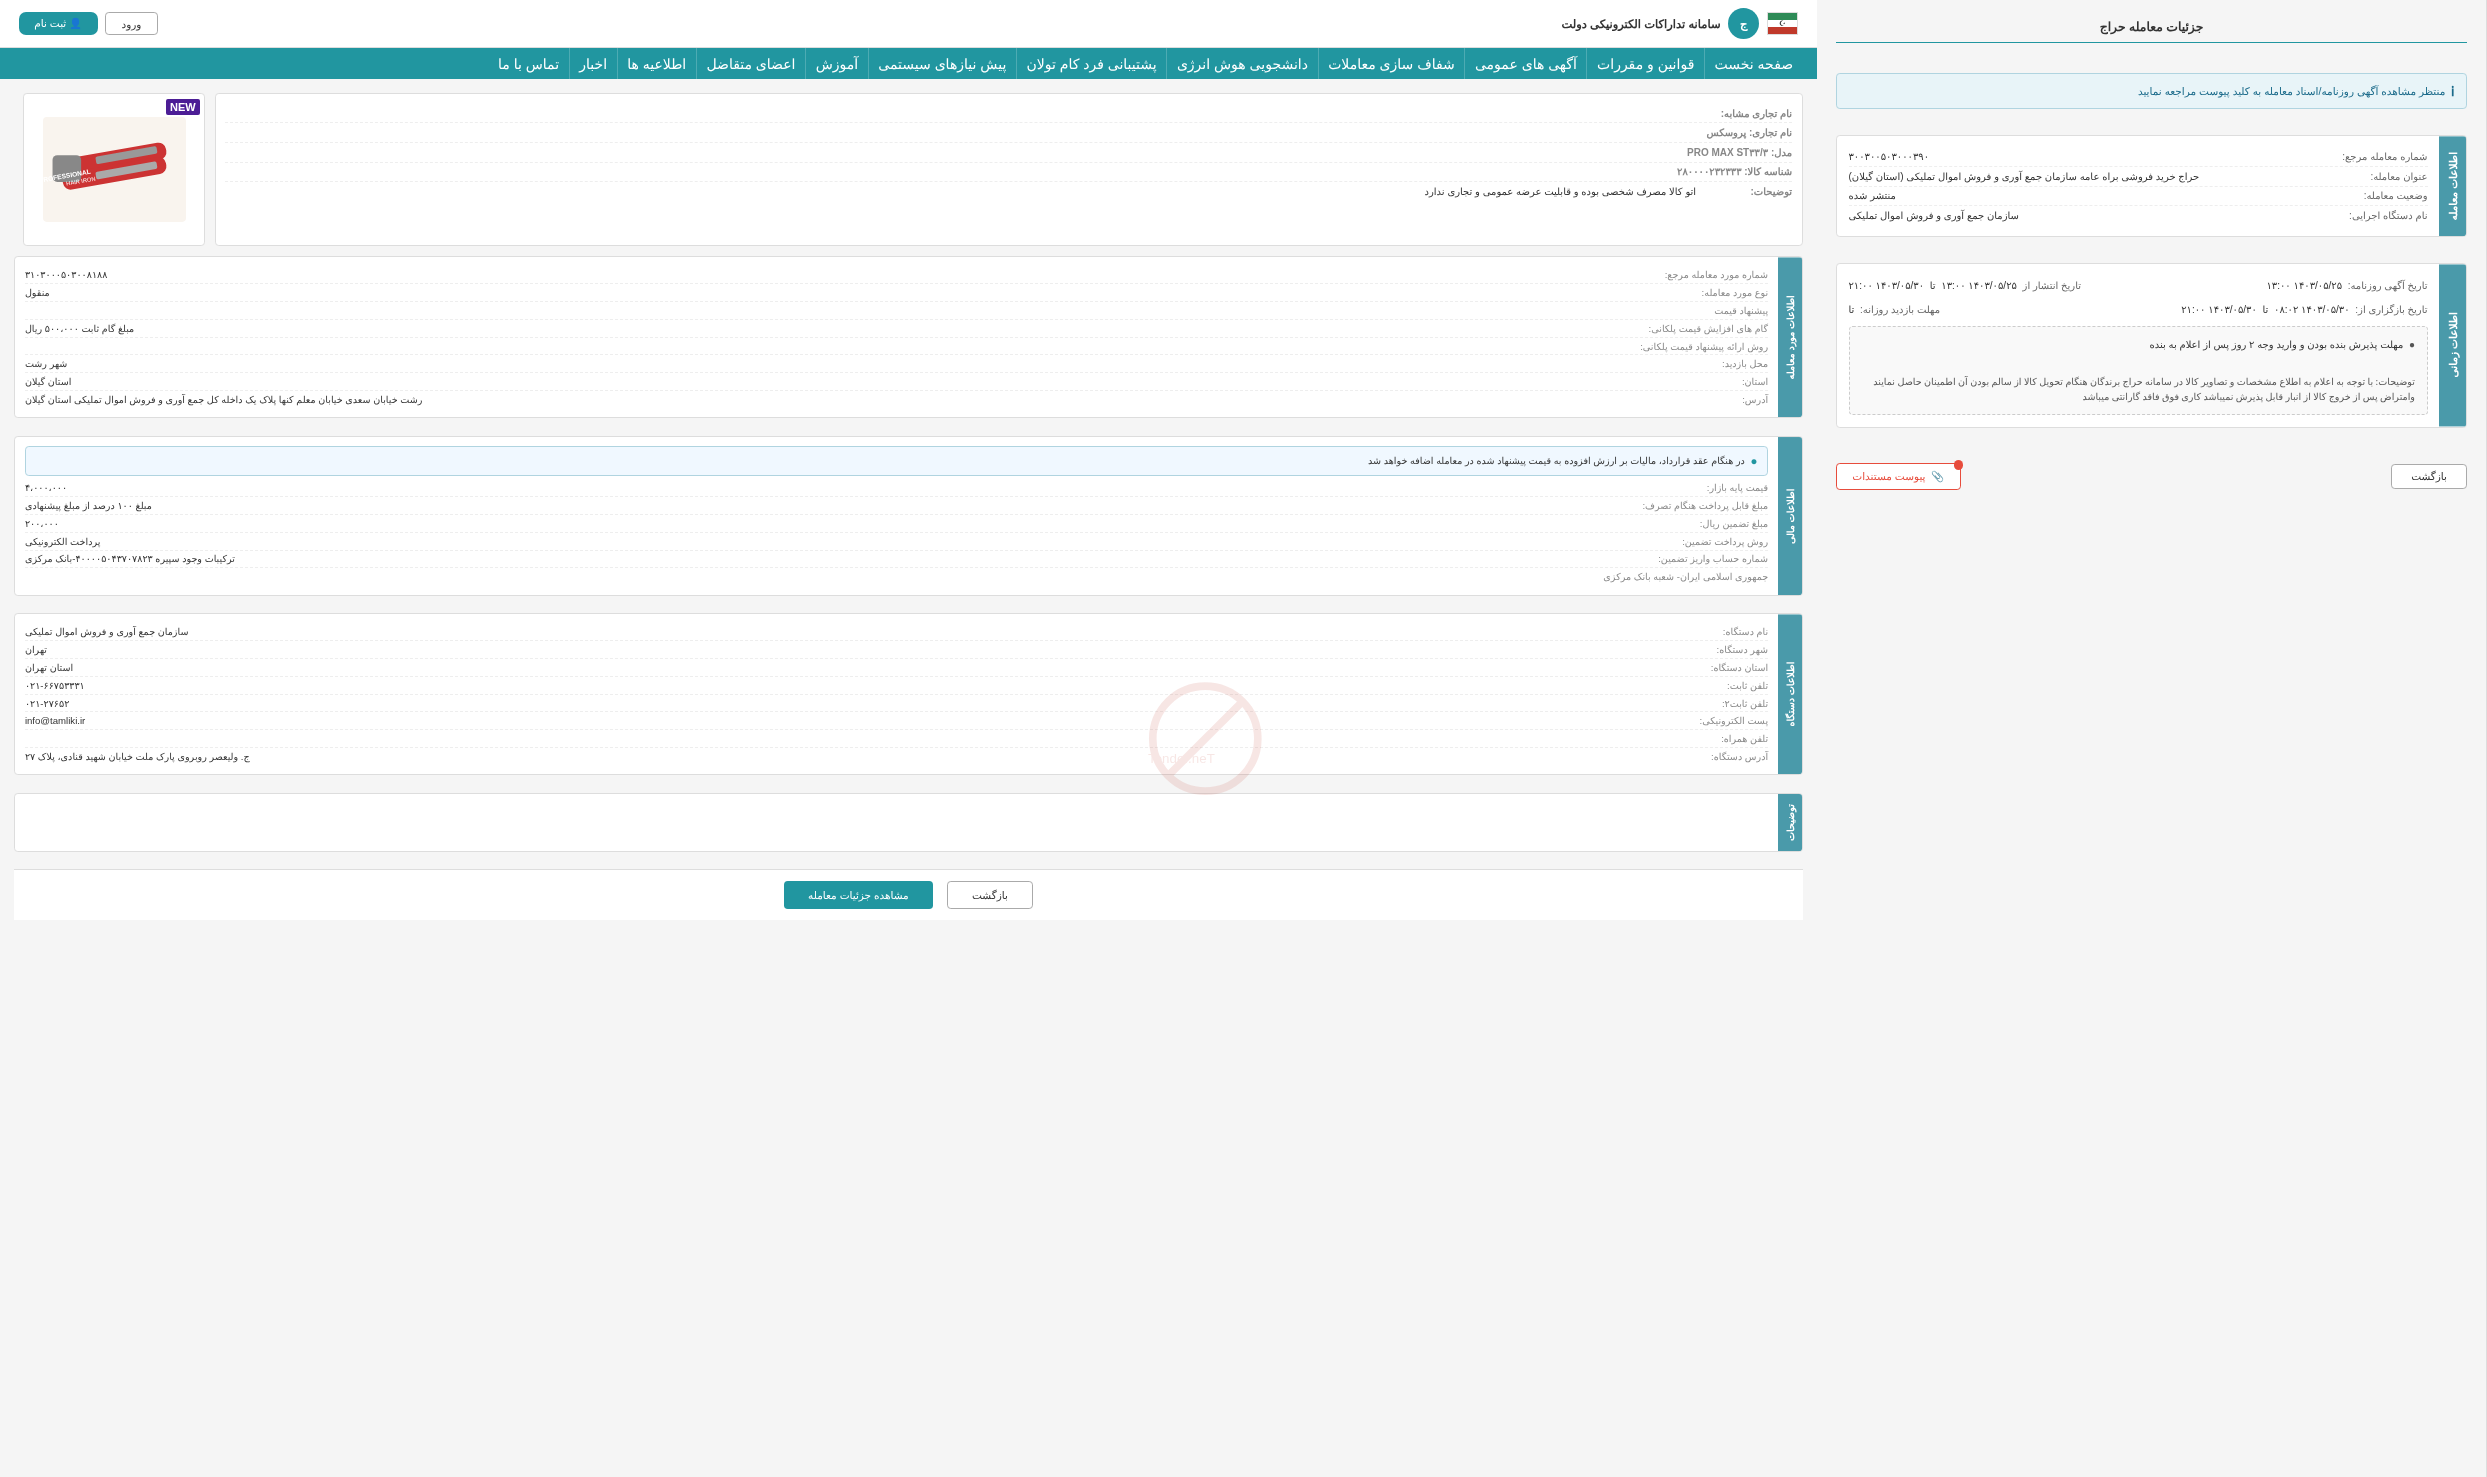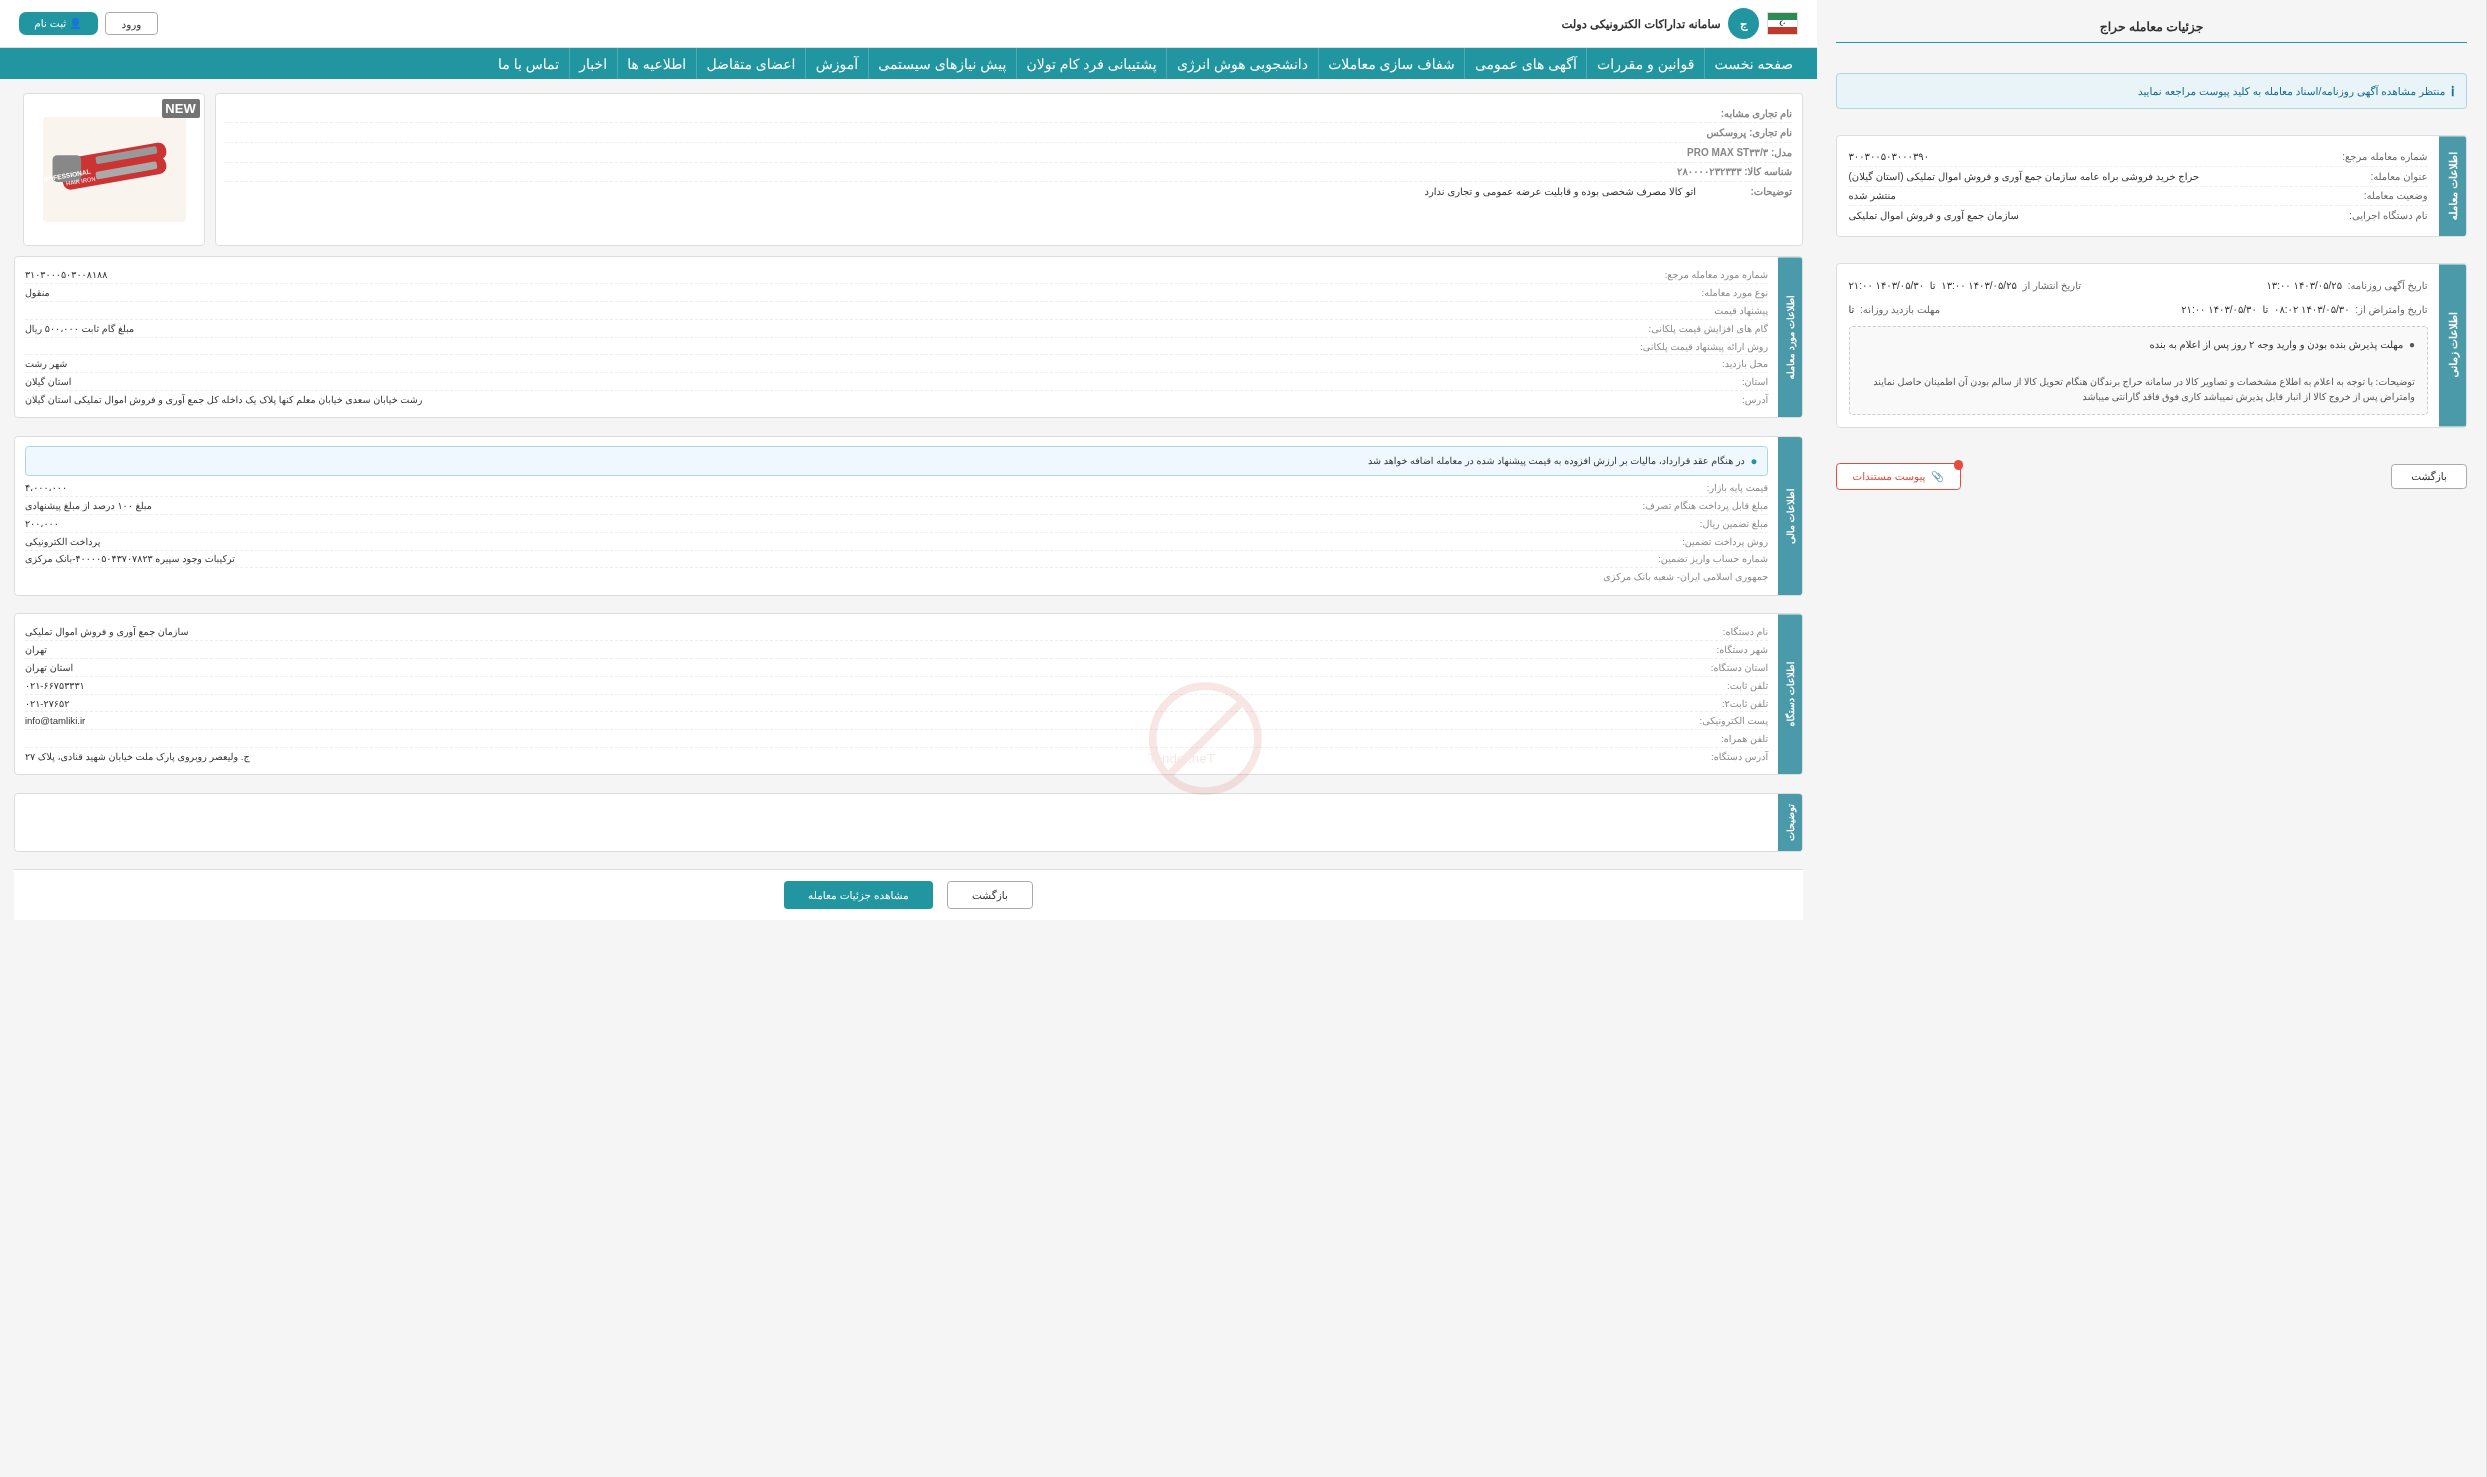--- a/index.html
+++ b/index.html
@@ -328,23 +328,23 @@
       align-items: center;
       justify-content: center;
       overflow: hidden;
       position: relative;
     }
 
     .new-badge {
       position: absolute;
       top: 4.8px;
       right: 4.8px;
-      background: #737373;
+      background: #4c1d95;
       color: white;
-      font-size: 13px;
+      font-size: 11px;
       font-weight: bold;
       padding: 1.9px 3.8px;
       border-radius: 1.9px;
     }
 
     .product-svg {
       width: 143px;
       height: 105px;
     }
 
@@ -525,21 +525,21 @@
         </div>
         <div class="time-entry">
           <span class="time-label">تاریخ انتشار از</span>
           <span>۱۴۰۳/۰۵/۲۵ ۱۳:۰۰</span>
           <span>تا</span>
           <span>۱۴۰۳/۰۵/۳۰ ۲۱:۰۰</span>
         </div>
       </div>
       <div class="time-row" style="margin-top:5.7px;">
         <div class="time-entry">
-          <span class="time-label">تاریخ وامتراض از:</span>
+          <span class="time-label">تاریخ بازگزاری از:</span>
           <span>۱۴۰۳/۰۵/۳۰ ۰۸:۰۲</span>
           <span>تا</span>
           <span>۱۴۰۳/۰۵/۳۰ ۲۱:۰۰</span>
         </div>
         <div class="time-entry">
           <span class="time-label">مهلت بازدید روزانه:</span>
           <span>تا</span>
         </div>
       </div>
       <div class="notice-box">

